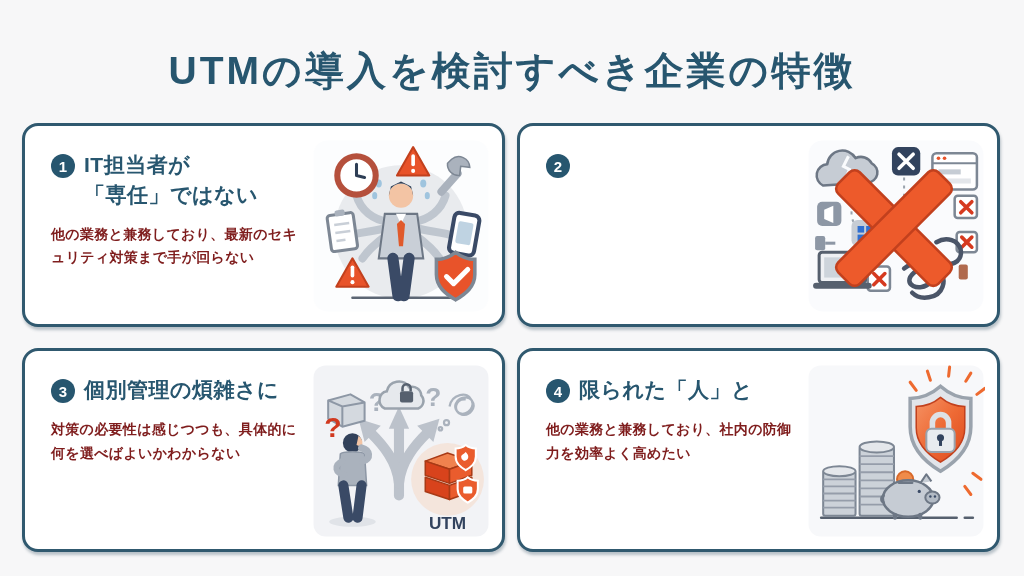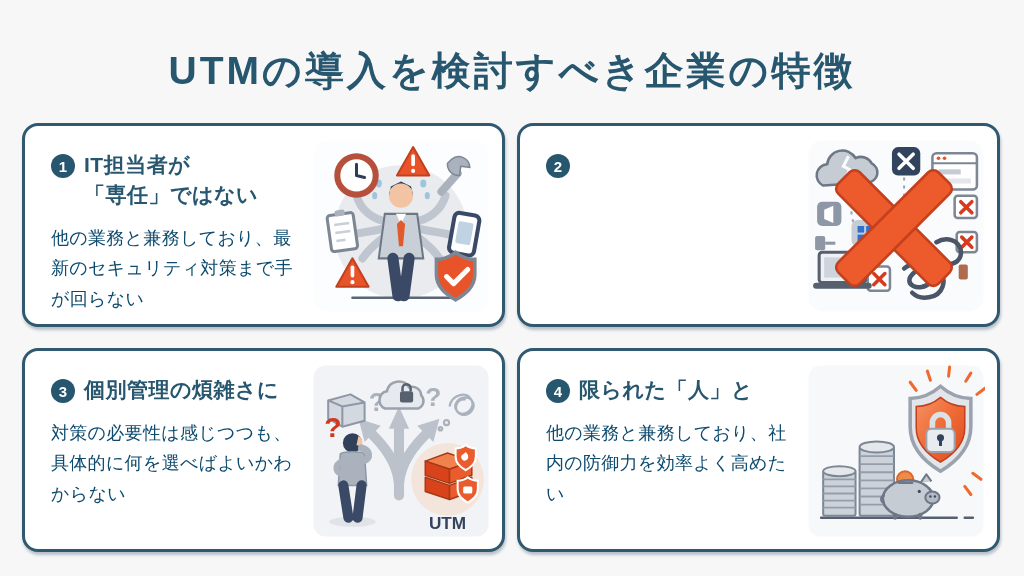--- a/index.html
+++ b/index.html
@@ -46,25 +46,26 @@
     color:#ffffff;
     font-weight:700;
     font-size:15px;
     display:flex; align-items:center; justify-content:center;
     margin-top:4px;
   }
   .card-title { font-size:21px; font-weight:800; color:#27566f; line-height:1.42; letter-spacing:0.5px; }
   .card-title.centered { text-align:center; display:inline-block; }
   .card-body {
     margin-top:13px;
-    font-size:18px;
-    color:#0c4a6e;
+    font-size:14px;
+    color:#7f1d1d;
     line-height:1.7;
     max-width:256px;
     letter-spacing:0.3px;
+    font-weight:bold;
   }
   .illu { width:178px; height:174px; flex:0 0 auto; }
   .illu svg { width:100%; height:100%; display:block; }
   text.q { font-weight:bold; font-family:"Liberation Sans","DejaVu Sans",sans-serif; }
 </style>
 </head>
 <body>
 
 <div class="page">
 

